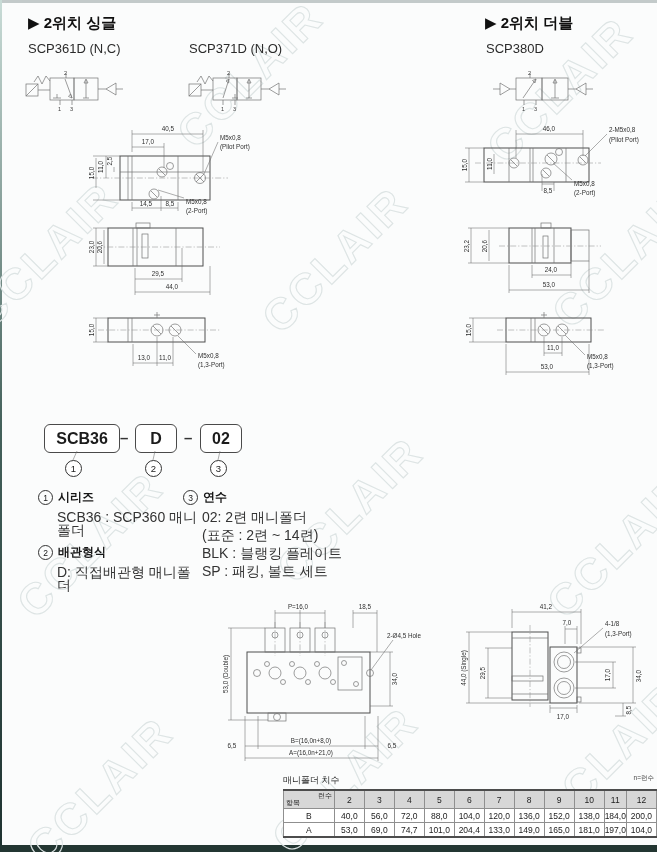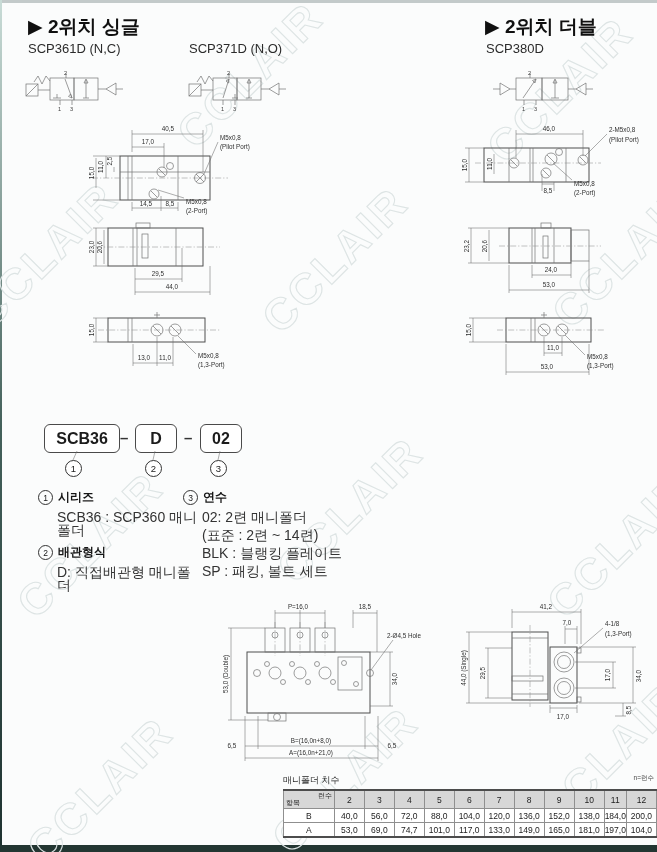--- a/index.html
+++ b/index.html
@@ -5,21 +5,21 @@
   html,body{margin:0;padding:0;background:#e8eaea;}
   #canvas{position:relative;width:657px;height:852px;background:#fbfcfc;overflow:hidden;
           font-family:"Liberation Sans","DejaVu Sans",sans-serif;color:#222;}
   .topband{position:absolute;left:0;top:0;width:657px;height:3px;background:#c3caca;}
   .leftband{position:absolute;left:0;top:0;width:2px;height:852px;background:linear-gradient(#c9dcd7,#44615b,#1e3230);}
   .bottomband{position:absolute;left:0;bottom:0;width:657px;height:7px;background:#233632;}
   .wm{position:absolute;font-size:44px;font-weight:bold;letter-spacing:3px;color:transparent;
       -webkit-text-stroke:1.1px #dde4e4;transform:translate(-50%,-50%) rotate(-45deg);
       white-space:nowrap;pointer-events:none;z-index:0;}
   .z{position:absolute;z-index:2;}
-  .sec-title{font-size:19px;font-weight:bold;color:#101010;}
+  .sec-title{font-size:15px;font-weight:bold;color:#101010;}
   .model{font-size:13px;color:#2b2b2b;}
   svg{display:block;}
   .o{fill:none;stroke:#4f4f4f;stroke-width:1;}
   .o2{fill:none;stroke:#737373;stroke-width:.7;}
   .d{fill:none;stroke:#6b6b6b;stroke-width:.55;}
   .c{fill:none;stroke:#8f8f8f;stroke-width:.55;stroke-dasharray:6 2 1.2 2;}
   text.t{font-family:"Liberation Sans","DejaVu Sans",sans-serif;font-size:6.3px;fill:#2e2e2e;}
   text.s{font-family:"Liberation Sans","DejaVu Sans",sans-serif;font-size:5.5px;fill:#3a3a3a;}
   .codebox{position:absolute;border:1.6px solid #4a4a4a;border-radius:6px;background:#fff;
            display:flex;align-items:center;justify-content:center;font-weight:bold;font-size:16px;color:#1c1c1c;}
@@ -513,21 +513,21 @@
         <td>138,0</td>
         <td>184,0</td>
         <td>200,0</td>
       </tr>
       <tr>
         <th>A</th>
         <td>53,0</td>
         <td>69,0</td>
         <td>74,7</td>
         <td>101,0</td>
-        <td>117,0</td>
+        <td>204,4</td>
         <td>133,0</td>
         <td>149,0</td>
         <td>165,0</td>
         <td>181,0</td>
         <td>197,0</td>
         <td>104,0</td>
       </tr>
     </tbody>
   </table>
 </div>

